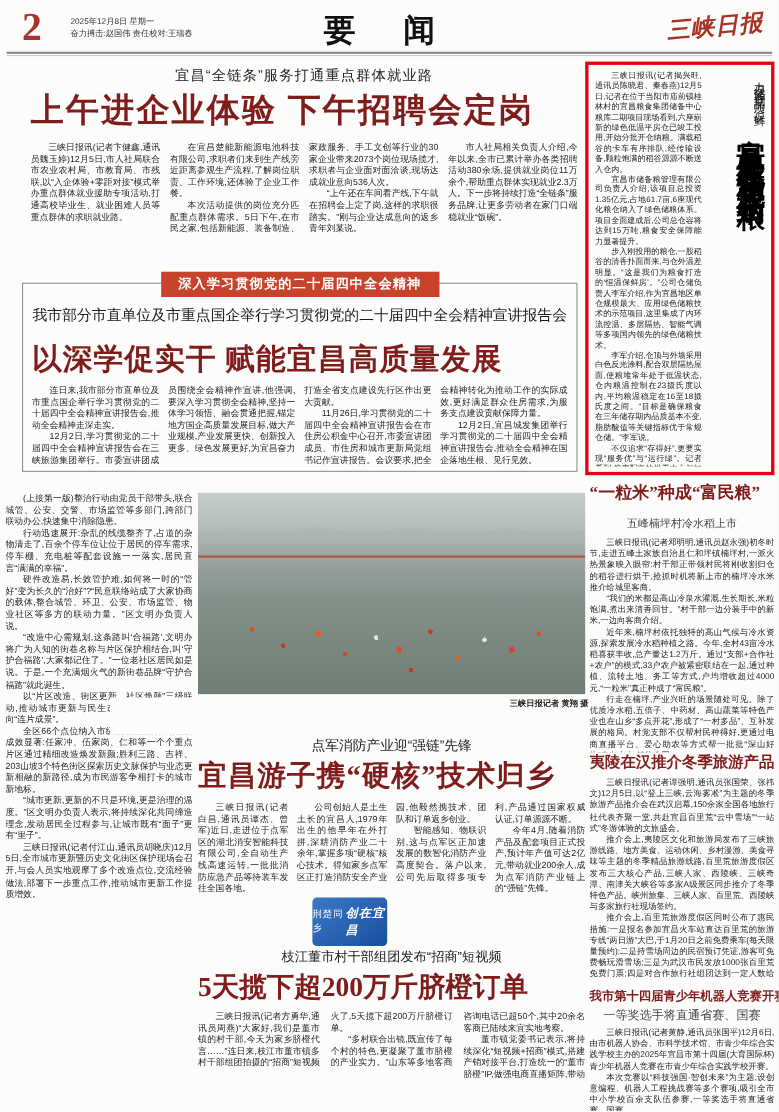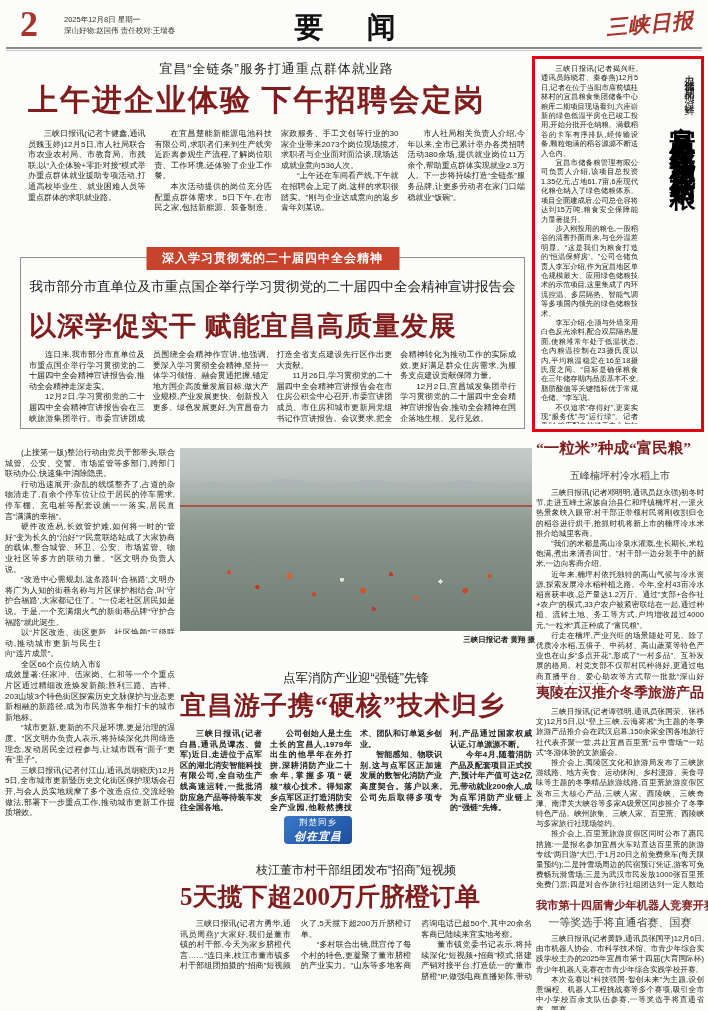--- a/index.html
+++ b/index.html
@@ -74,24 +74,24 @@
       background:#aab4b3; opacity:.65;
       clip-path:polygon(0 70%,8% 40%,18% 65%,30% 30%,42% 60%,55% 35%,68% 62%,80% 38%,92% 58%,100% 45%,100% 100%,0 100%); }
   .photo .boom { position:absolute; left:0; top:31%; width:100%; height:2px; background:rgba(178,58,40,.75); }
   .caption { position:absolute; left:100px; top:634px; width:435px; height:34px;
              background:#fcfcfa; font-size:7.5px; line-height:11px; text-align:justify; color:#222; }
   .caption .credit { float:right; font-weight:bold; }
   
   .returnee { position:absolute; left:180px; top:670px; width:352px; height:190px; }
   .returnee .kick { font-size:12.5px; }
   .returnee .hl { font-size:26px; letter-spacing:1px; margin-top:1px; }
-  .returnee .btxt { margin-top:6px; column-count:4; column-gap:8px; height:128px;font-weight:bold; }
-  .promo { position:absolute; left:104px; top:146px; width:68px; height:28px;
+  .returnee .btxt { margin-top:6px; column-count:4; column-gap:8px; height:128px; }
+  .promo { position:absolute; left:104px; top:146px; width:68px; height:44px;
            background:linear-gradient(145deg,#3a77c8,#1b4f9e); border-radius:4px;
-           color:#fff; display:flex; flex-direction:column; align-items:center; justify-content:center; }
+           color:#fff; display:flex; flex-direction:row; align-items:center; justify-content:center; }
   .promo .l1 { font-size:8.5px; letter-spacing:1px; }
   .promo .l2 { font-size:11px; font-weight:bold; font-style:italic; letter-spacing:1px; }
   
   .orange { position:absolute; left:180px; top:862px; width:352px; height:149px; }
   .orange .kick { font-size:12px; }
   .orange .hl { font-size:25px; margin-top:1px; }
   .orange .btxt { margin-top:6px; column-count:3; column-gap:10px; height:66px; }
   
   .rcol-art { position:absolute; left:536px; width:168px; }
   .rice { top:438px; height:244px; }
@@ -108,21 +108,21 @@
 </style>
 </head>
 <body>
 
 <div class="page">
 
   <div class="hdr">
     <div class="pageno">2</div>
     <div class="hdr-meta">
       <div>2025年12月8日 星期一</div>
-      <div>深山好物:赵国伟 责任校对:王瑞春</div>
+      <div>奋力搏击:赵国伟 责任校对:王瑞春</div>
     </div>
     <div class="section-title">要 闻</div>
     <div class="masthead">三峡日报</div>
   </div>
   <div class="hdr-rule"></div>
   <div class="hdr-rule2"></div>
 
   <div class="top-story">
     <div class="kick">宜昌“全链条”服务打通重点群体就业路</div>
     <div class="hl">上午进企业体验 下午招聘会定岗</div>

